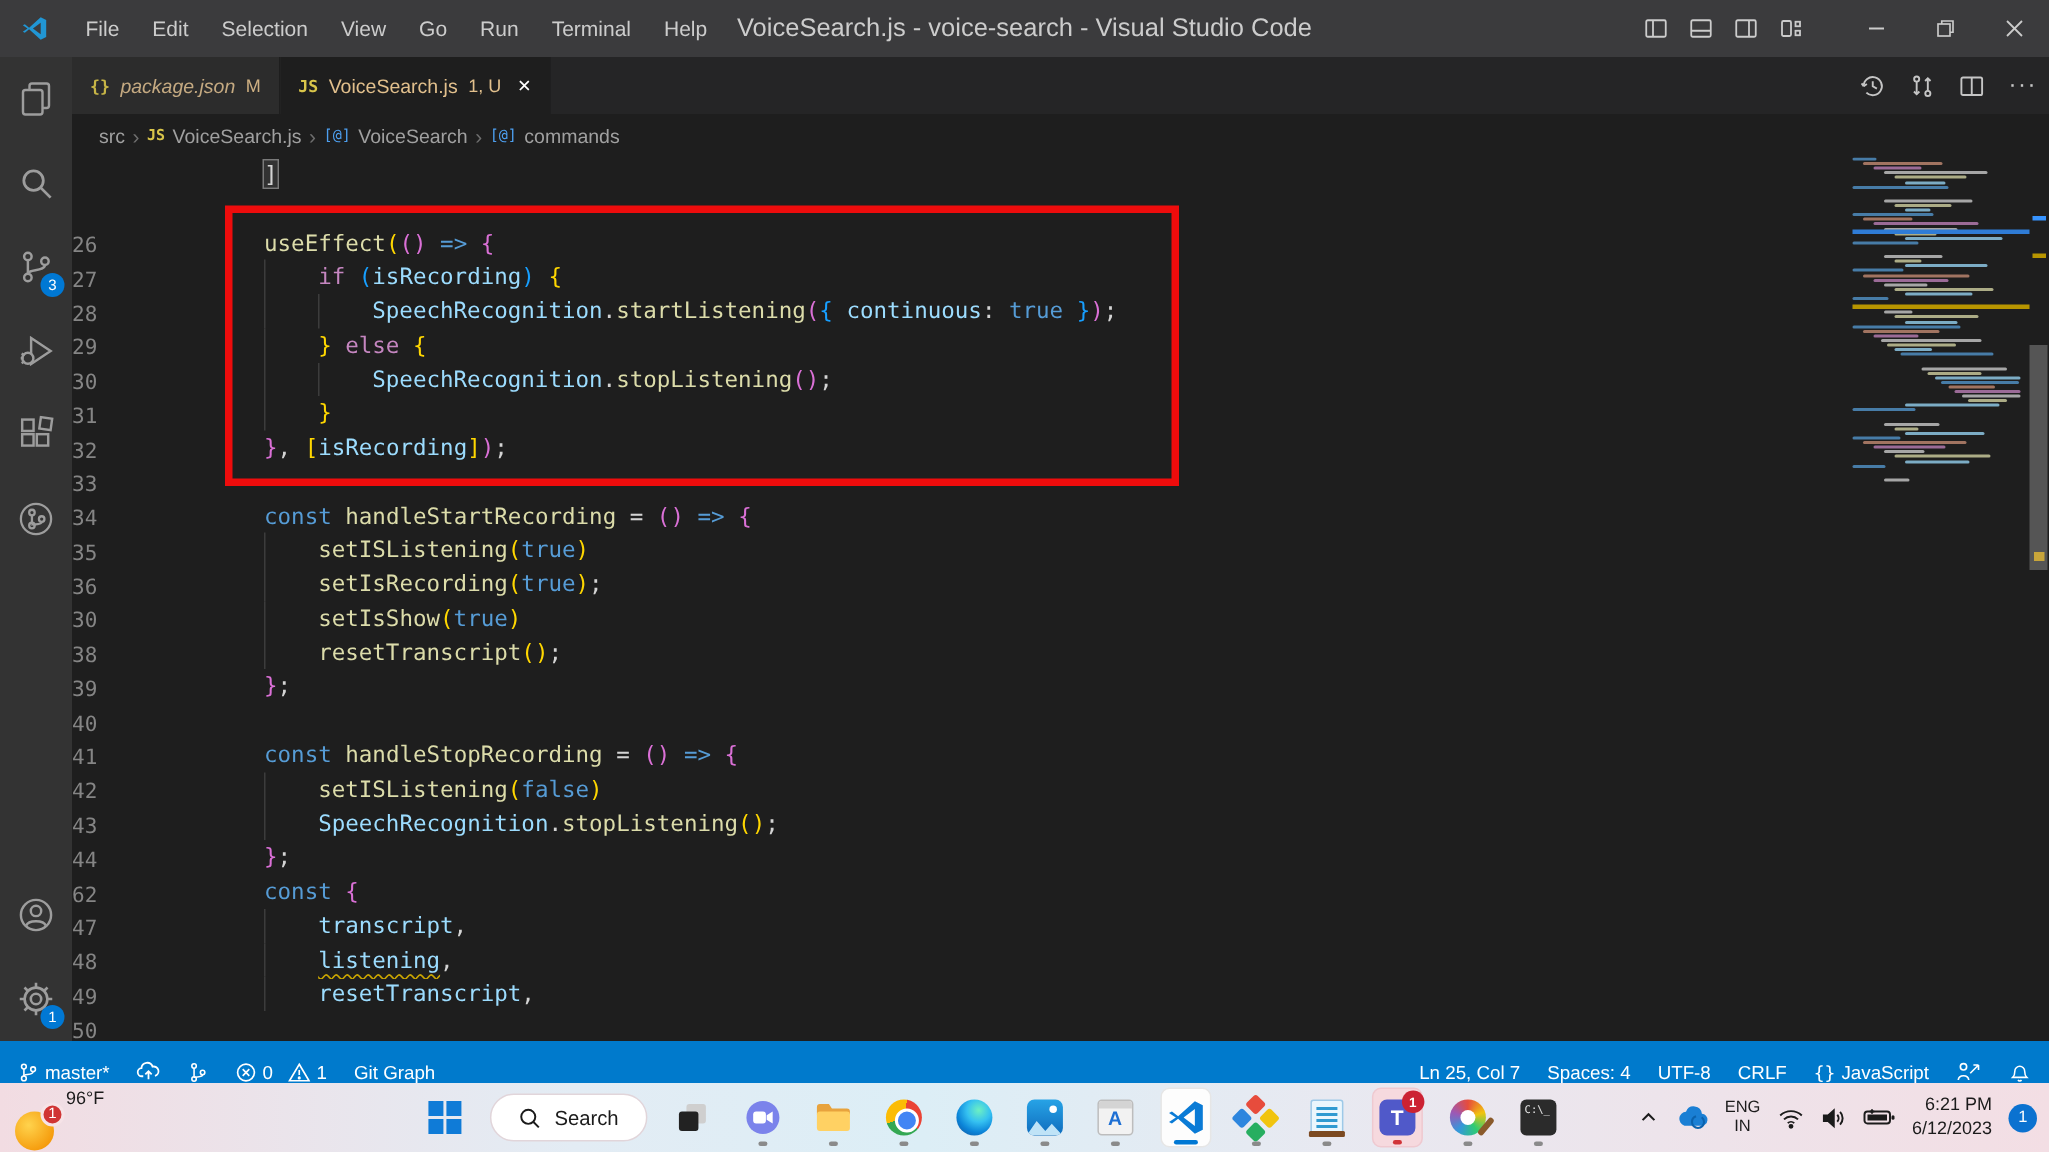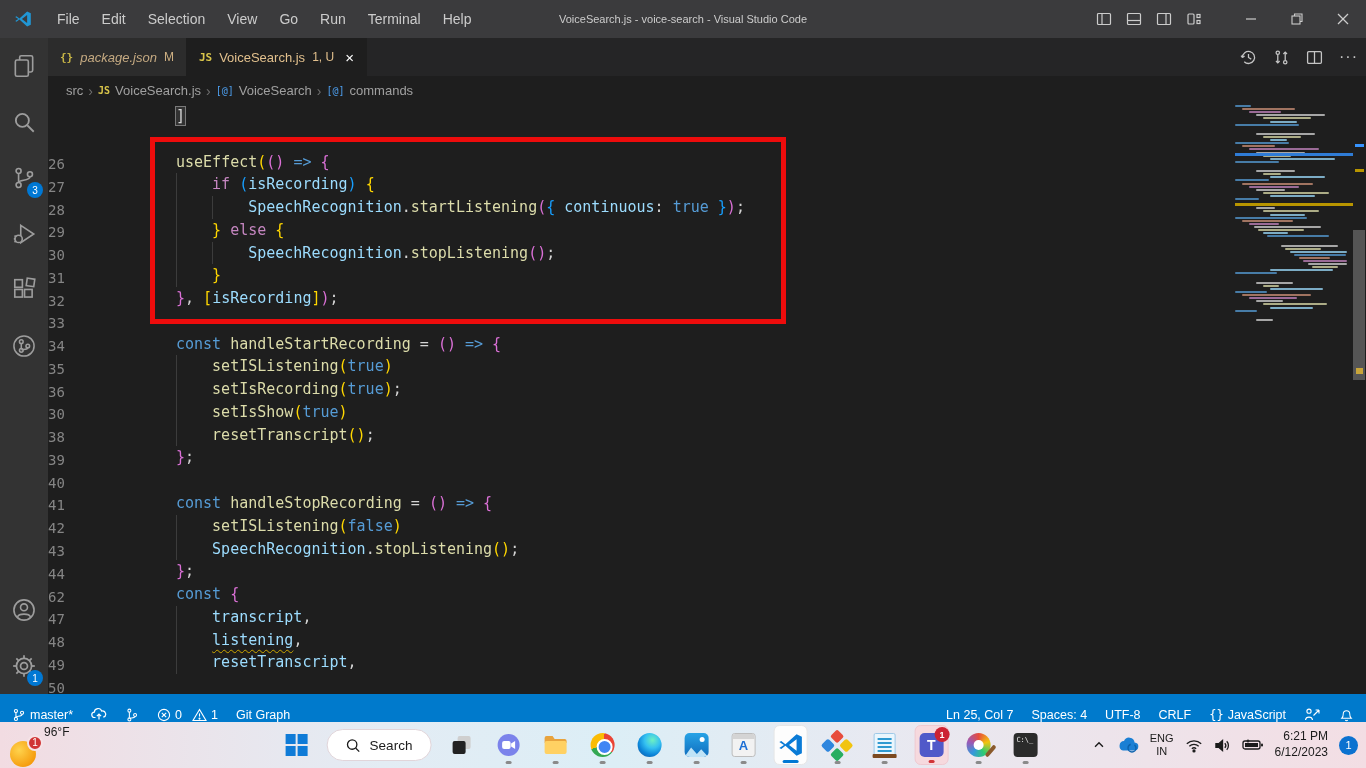--- a/index.html
+++ b/index.html
@@ -4,21 +4,21 @@
 <style>
   *{margin:0;padding:0;box-sizing:border-box;}
   html,body{width:1366px;height:768px;overflow:hidden;background:#1e1e1e;
     font-family:"Liberation Sans",sans-serif;-webkit-font-smoothing:antialiased;}
   svg{display:block}
 
   
   .titlebar{height:38px;background:#3b3b3d;display:flex;align-items:center;position:relative;color:#cccccc;}
   .vscode-logo{width:46px;display:flex;justify-content:center;}
   .menu-item{padding:0 11px;font-size:14px;cursor:default;}
-  .win-title{position:absolute;left:50%;transform:translateX(-50%);font-size:11px;color:#cccccc;white-space:nowrap;}
+  .win-title{position:absolute;left:50%;transform:translateX(-50%);font-size:17px;color:#cccccc;white-space:nowrap;}
   .tb-right{position:absolute;right:0;top:0;height:38px;display:flex;align-items:center;}
   .layout-icons{display:flex;gap:14px;margin-right:26px;}
   .winctl{width:46px;height:38px;display:flex;align-items:center;justify-content:center;}
 
   
   .workbench{display:flex;height:656px;}
   .activitybar{width:48px;background:#333333;display:flex;flex-direction:column;align-items:center;flex-shrink:0;}
   .ab-item{width:48px;height:56px;display:flex;align-items:center;justify-content:center;position:relative;}
   .ab-spacer{flex:1}
   .badge{position:absolute;right:5px;bottom:8px;min-width:16px;height:16px;border-radius:9px;background:#0078d4;

